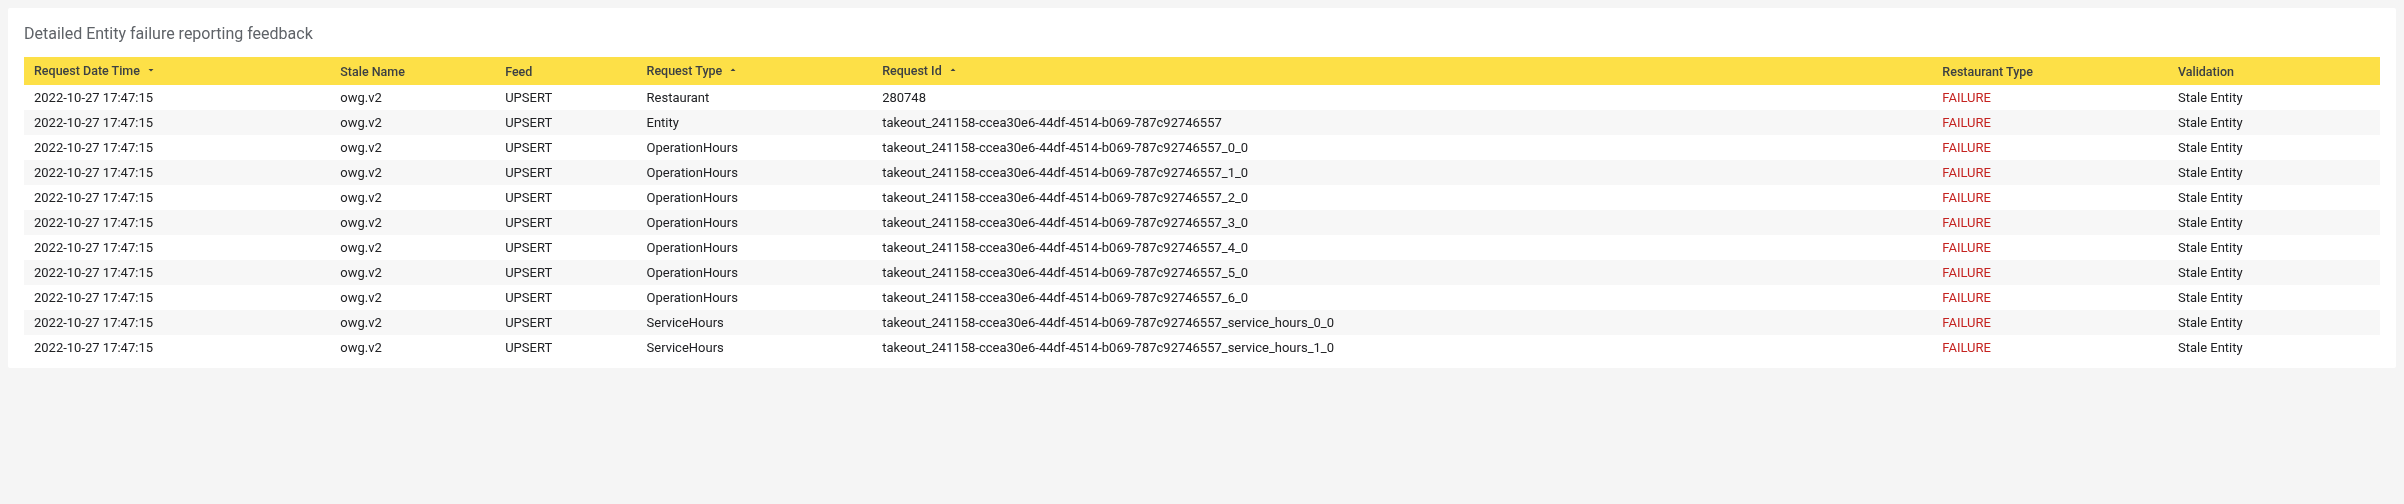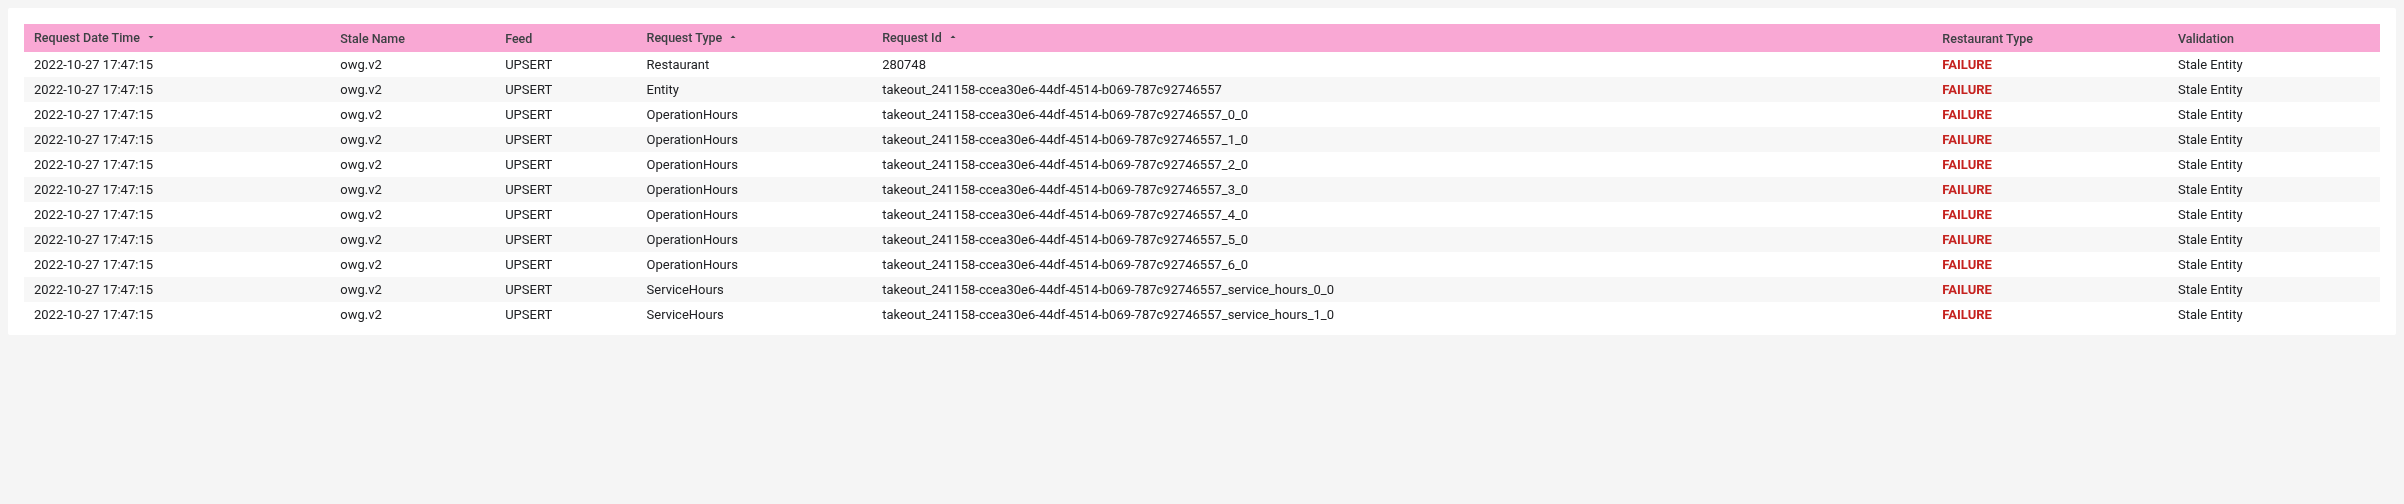--- a/index.html
+++ b/index.html
@@ -25,21 +25,21 @@
       font-weight: 400;
       color: #5f6368;
       margin-bottom: 14px;
     }
     table {
       width: 100%;
       border-collapse: collapse;
       table-layout: fixed;
     }
     thead tr {
-      background: #f9a8d4;
+      background: #fde047;
     }
     thead th {
       text-align: left;
       font-weight: 500;
       font-size: 12.5px;
       color: #3c4043;
       padding: 6px 10px;
       white-space: nowrap;
     }
     tbody td {
@@ -51,21 +51,21 @@
       text-overflow: ellipsis;
     }
     tbody tr:nth-child(even) {
       background: #f7f7f7;
     }
     tbody tr:nth-child(odd) {
       background: #ffffff;
     }
     .failure {
       color: #c5221f;
-      font-weight: 700;
+      font-weight: 400;
     }
     .sort-icon {
       display: inline-block;
       vertical-align: middle;
       margin-left: 2px;
     }
     .sort-icon svg {
       width: 12px;
       height: 12px;
       fill: #3c4043;
@@ -75,20 +75,21 @@
     .col-route { width: 6%; }
     .col-etype { width: 10%; }
     .col-eid { width: 45%; }
     .col-vtype { width: 10%; }
     .col-val { width: 9%; }
   </style>
 </head>
 <body>
 
 <div class="panel">
+  <div class="panel-title">Detailed Entity failure reporting feedback</div>
   <table>
     <colgroup>
       <col class="col-dt">
         <col class="col-feed">
         <col class="col-route">
         <col class="col-etype">
         <col class="col-eid">
         <col class="col-vtype">
         <col class="col-val">
     </colgroup>

